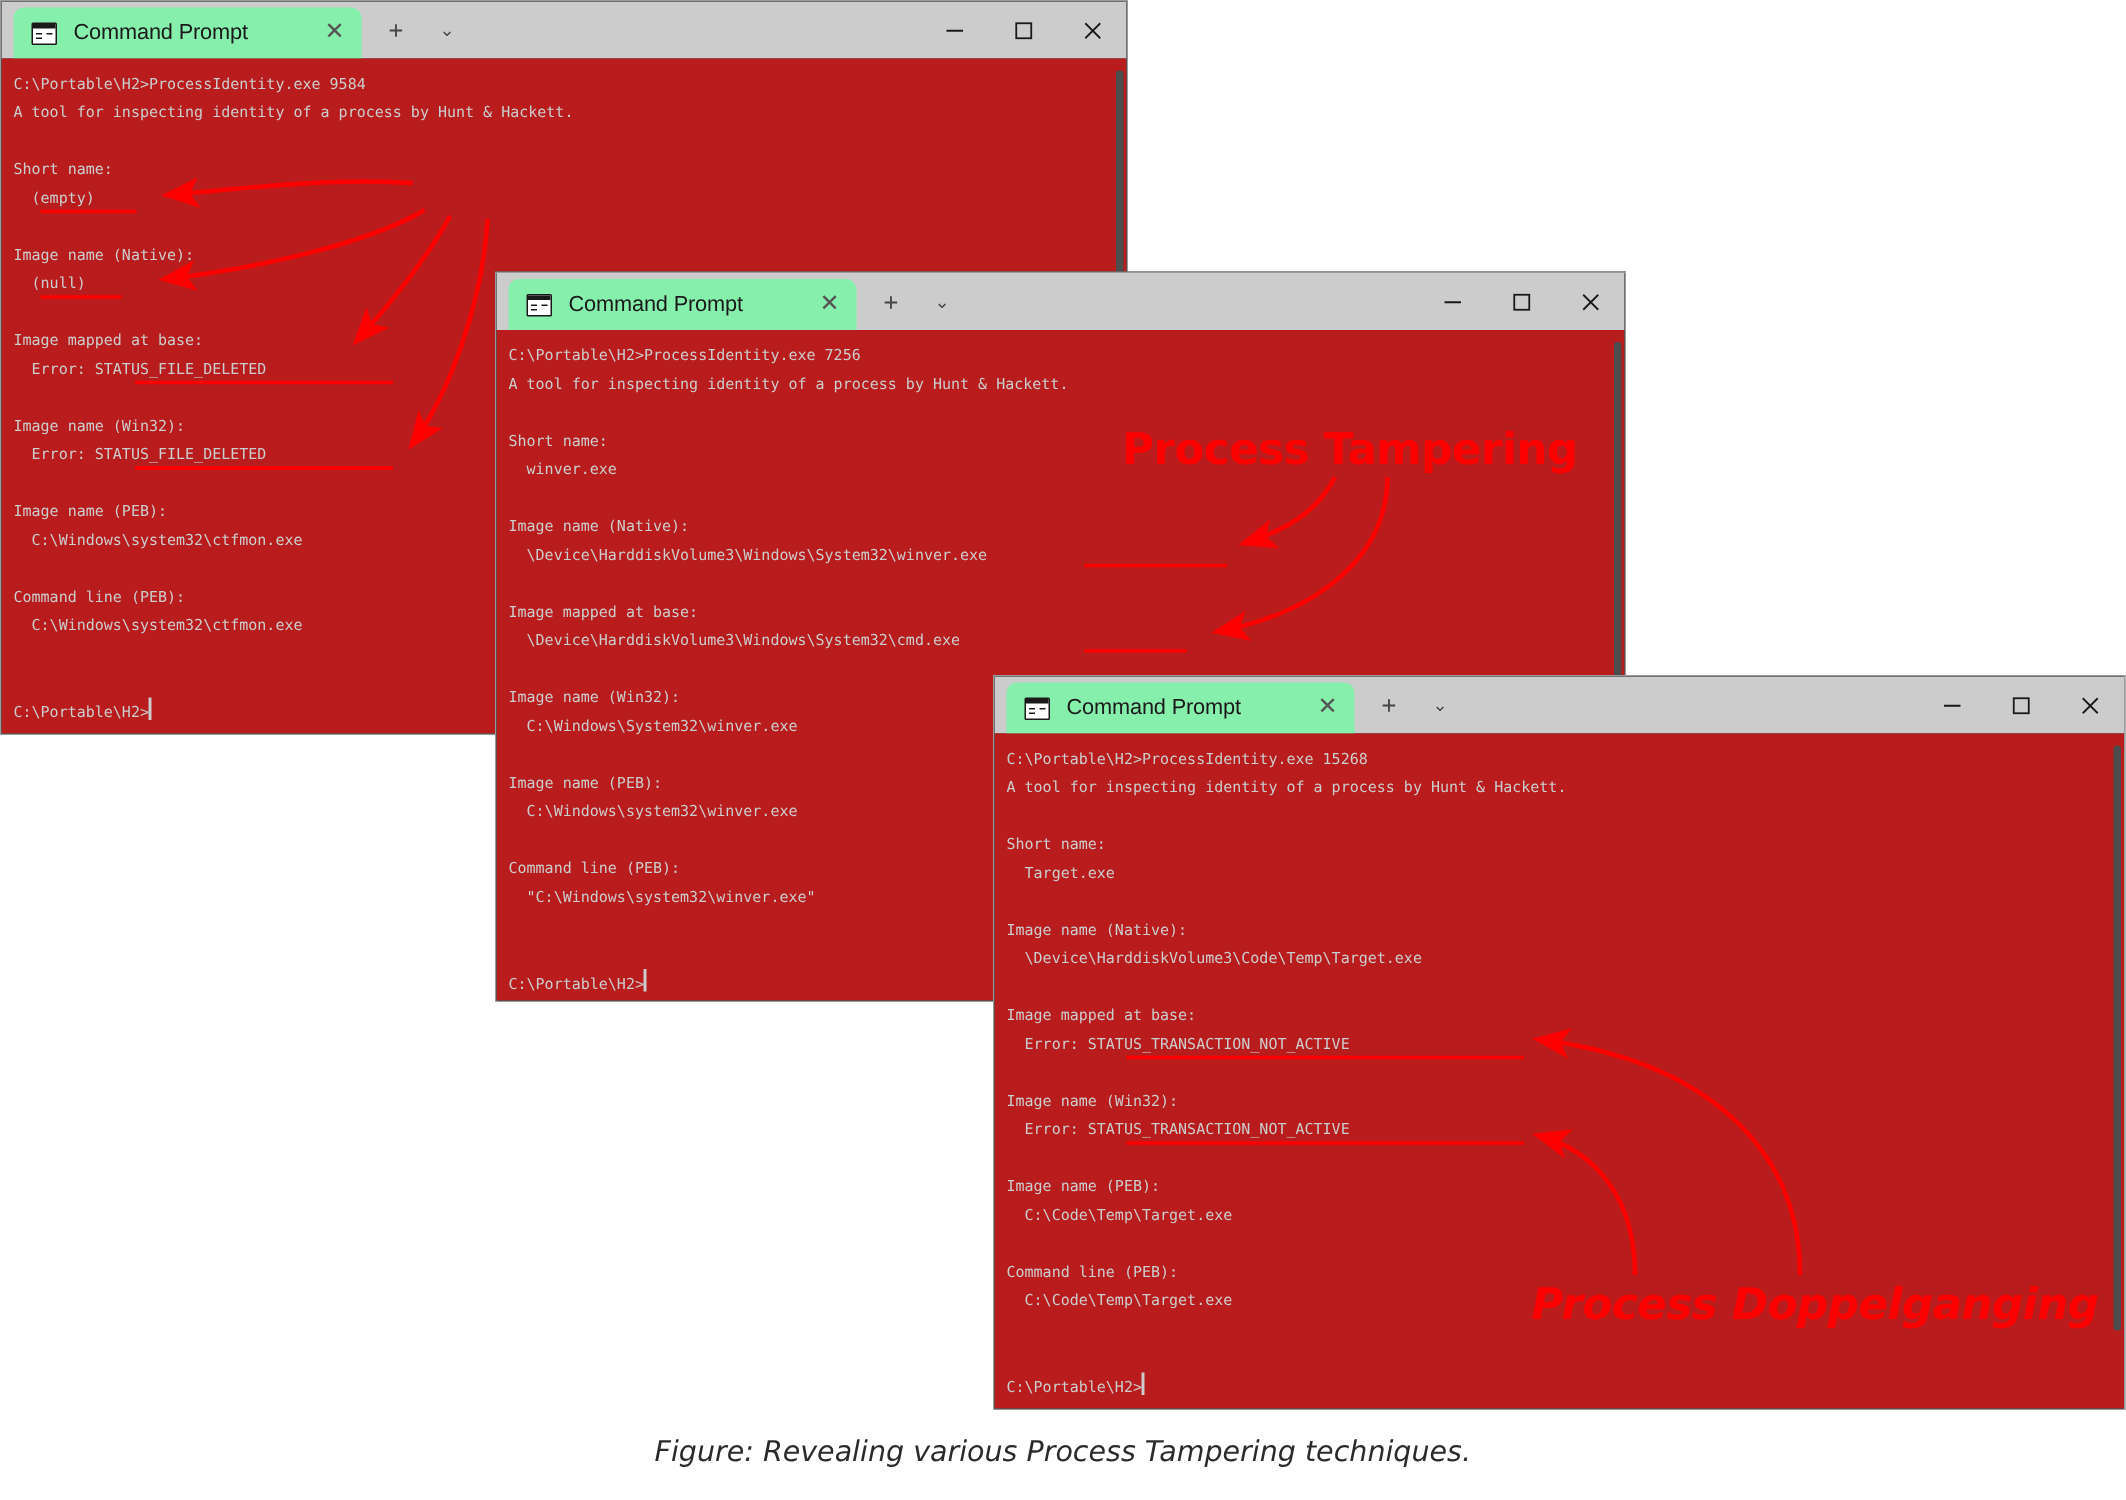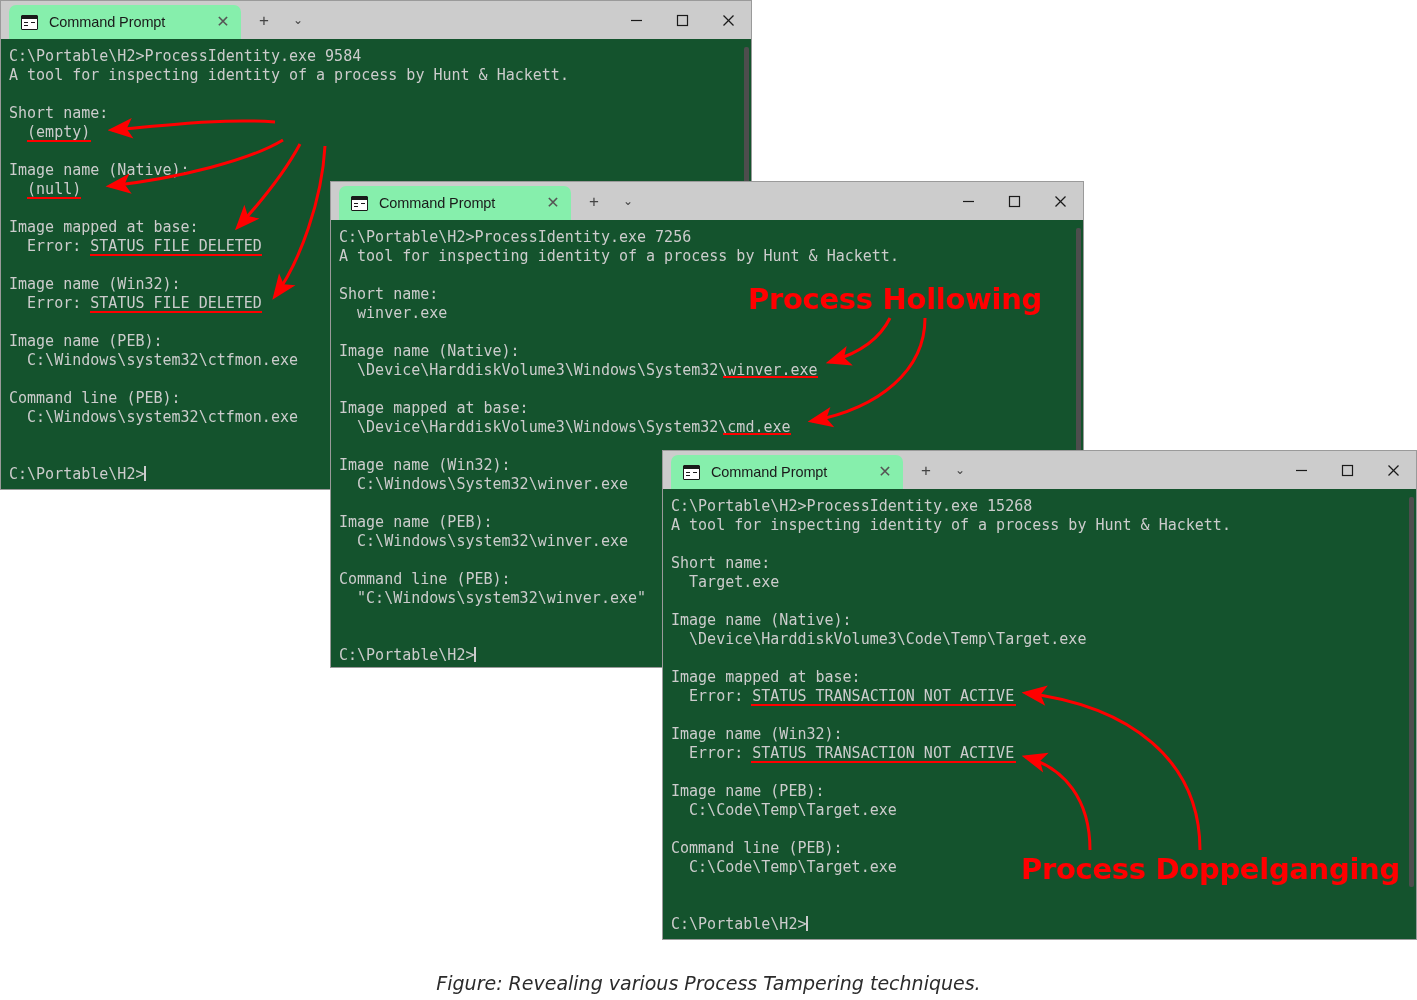--- a/index.html
+++ b/index.html
@@ -115,24 +115,24 @@
     width: 46px;
     display: flex;
     align-items: center;
     justify-content: center;
     color: #1a1a1a;
   }
   .wc svg { display: block; }
 
   .term {
     position: relative;
-    background: #14532d;
+    background: #b91c1c;
     color: #cccccc;
     font-family: "DejaVu Sans Mono", "Liberation Mono", monospace;
-    font-size: 15px;
+    font-size: 10px;
     line-height: 19px;
     padding: 8px 0 0 8px;
     white-space: pre;
     letter-spacing: 0px;
     height: calc(100% - 38px);
     box-sizing: border-box;
   }
   .term .caret {
     display: inline-block;
     width: 1.5px;
@@ -384,18 +384,18 @@
       <path d="M890,318 C880,338 862,352 830,362"></path>
       <path d="M925,318 C925,370 880,408 812,421"></path>
     </g>
 
     <g fill="none" stroke="#ff0000" stroke-width="3" marker-end="url(#ah)">
       <path d="M1200,850 C1200,760 1130,706 1026,693"></path>
       <path d="M1090,850 C1090,800 1065,768 1026,757"></path>
     </g>
   </svg>
 
-  <div class="annot-label" id="lbl2" style="left:748px; top:282px;">Process Hollowing</div>
-  <div class="annot-label" id="lbl3" style="left:1021px; top:852px;">Process Doppelganging</div>
-
-  <div class="caption" style="left:0px; top:957px;margin-top:15px;">Figure: Revealing various Process Tampering techniques.</div>
+  <div class="annot-label" id="lbl2" style="left:748px; top:282px;">Process Tampering</div>
+  <div class="annot-label" id="lbl3" style="left:1021px; top:852px;font-style:italic;">Process Doppelganging</div>
+
+  <div class="caption" style="left:0px; top:957px;">Figure: Revealing various Process Tampering techniques.</div>
 
 </div>
 
 </body></html>

